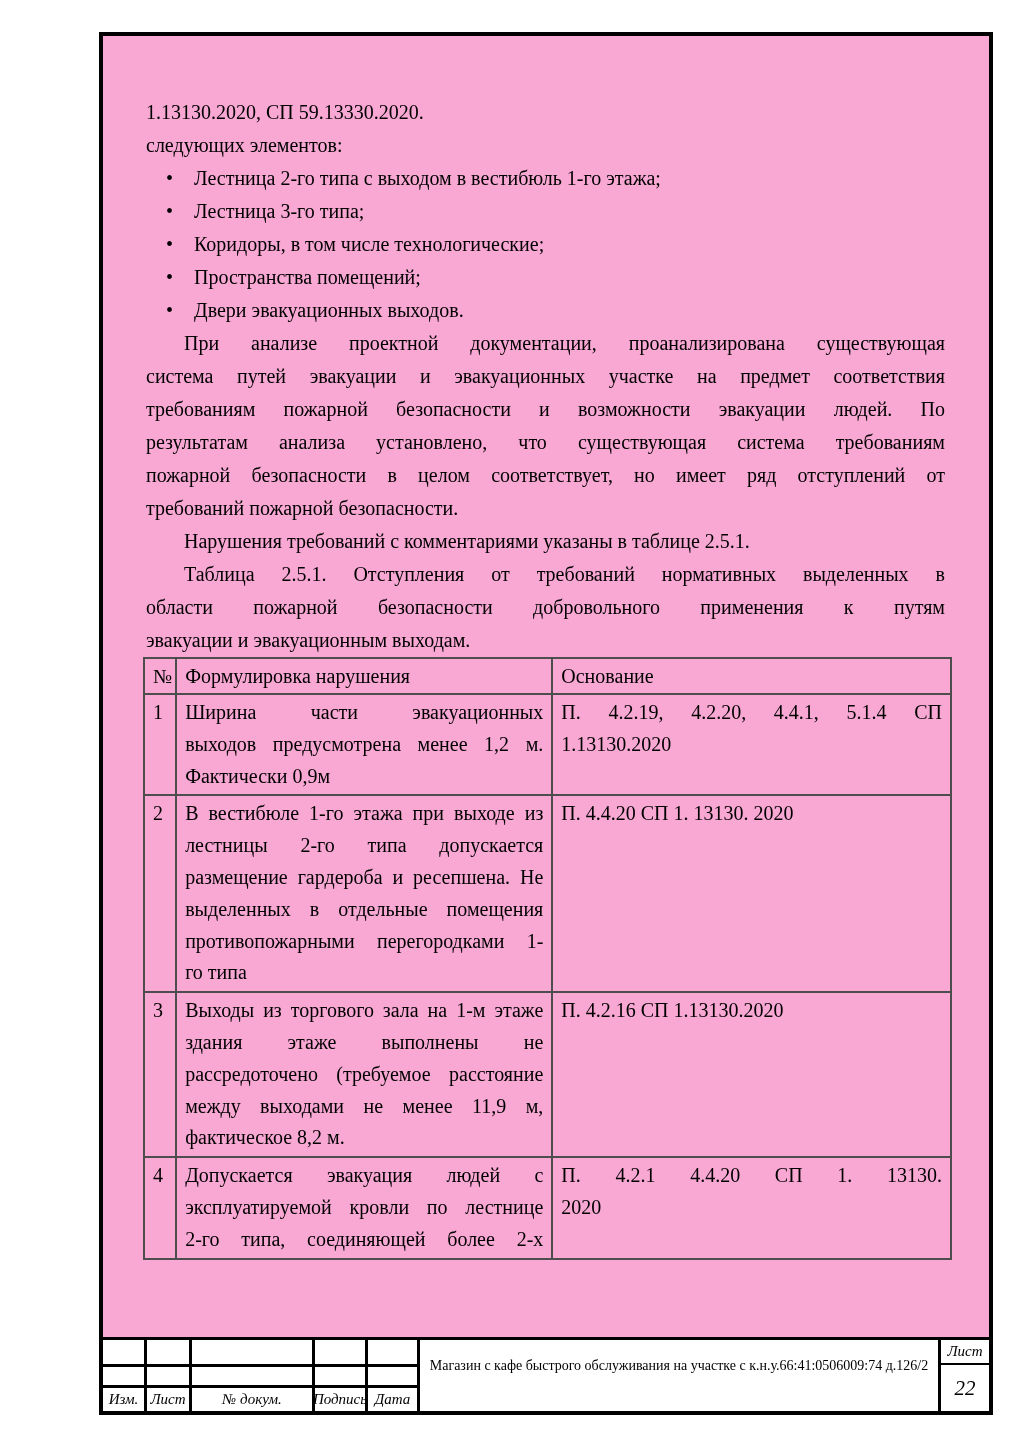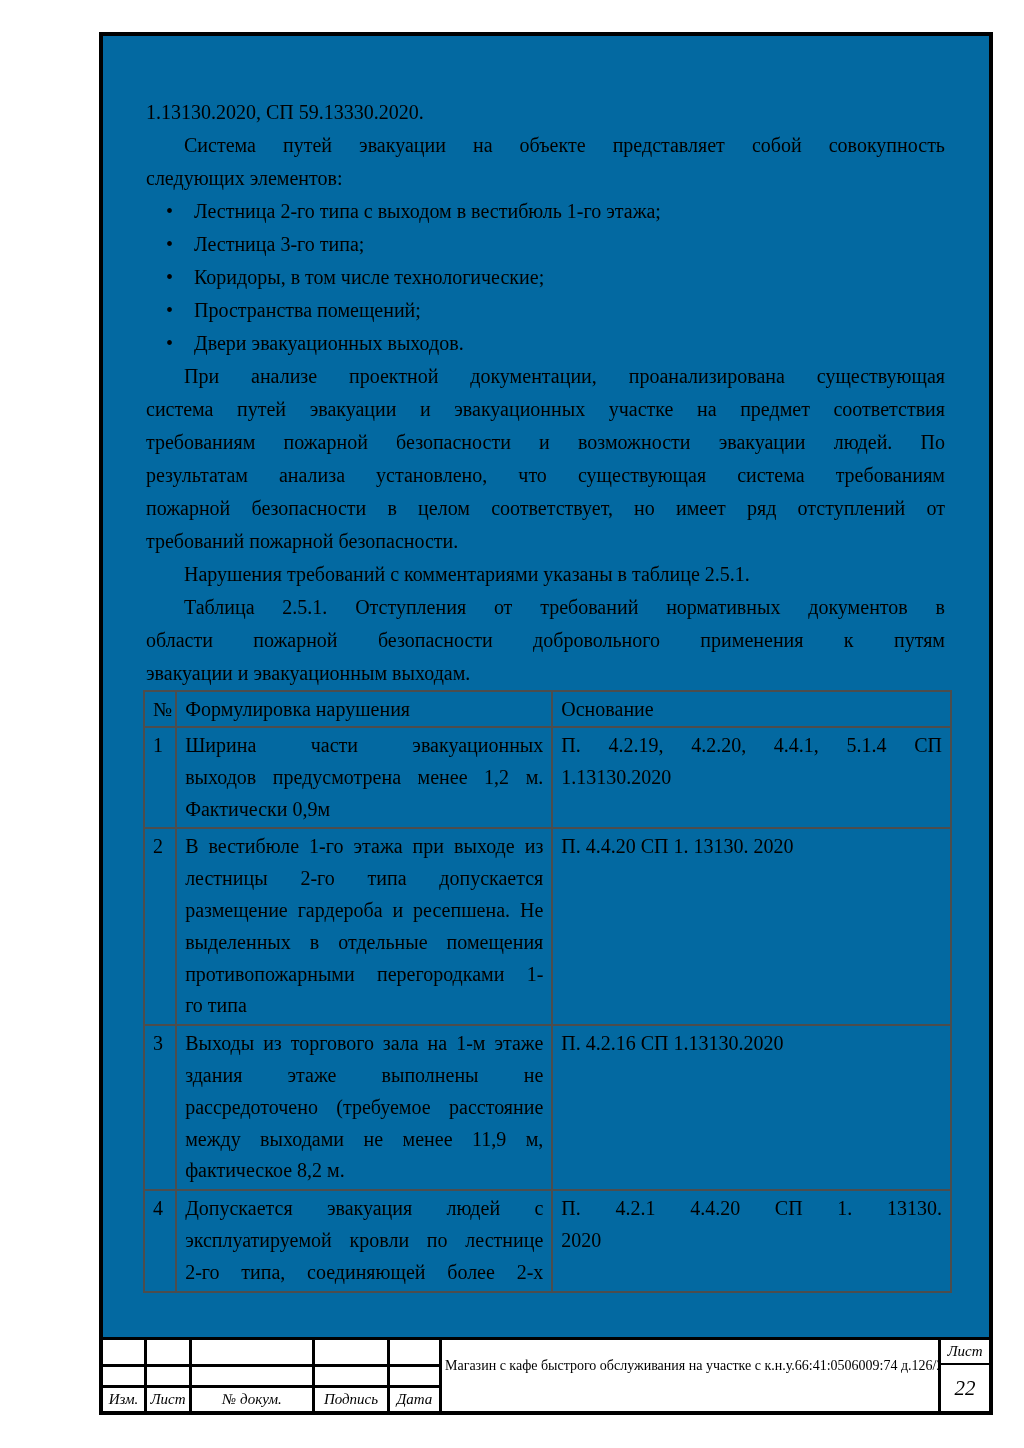--- a/index.html
+++ b/index.html
@@ -9,21 +9,21 @@
     position: relative;
     font-family: "Liberation Serif", "DejaVu Serif", serif;
     color: #000000;
   }
   .frame {
     position: absolute;
     left: 99px; top: 32px;
     width: 894px; height: 1383px;
     border: 4px solid #000000;
     box-sizing: border-box;
-    background: #0369a1;
+    background: #f9a8d4;
   }
   .content {
     position: absolute;
     left: 0; right: 0; top: 0;
     padding: 60px 44px 0 43px;
     font-size: 20px;
     line-height: 33px;
   }
   .line { text-align: left; }
   .indent { padding-left: 38px; }
@@ -66,21 +66,21 @@
     box-sizing: border-box;
     background: #ffffff;
   }
   .tb-col {
     box-sizing: border-box;
     border-right: 3px solid #000000;
     display: flex;
     flex-direction: column;
   }
   .w-izm { width: 44px; } .w-list { width: 45px; } .w-dokum { width: 123px; }
-  .w-podp { width: 75px; } .w-data { width: 52px; }
+  .w-podp { width: 53px; } .w-data { width: 52px; }
   .tb-r1 { height: 24px; border-bottom: 3px solid #000000; }
   .tb-r2 { height: 18px; border-bottom: 3px solid #000000; }
   .tb-r3 {
     flex: 1;
     display: flex; align-items: center; justify-content: center;
     font-style: italic;
     font-size: 15px;
     line-height: 15px;
   }
   .tb-title {
@@ -111,21 +111,20 @@
 </style>
 </head>
 <body>
 
 <div class="frame">
   <div class="content">
 
     <div class="line">1.13130.2020, СП 59.13330.2020.</div>
 
     <div>
-      <div class="line indent stretch">Система путей эвакуации на объекте представляет собой совокупность</div>
       <div class="line">следующих элементов:</div>
     </div>
 
     <div>
       <div class="bullet-row">
         <span class="bullet-dot">•</span><span>Лестница 2-го типа с выходом в вестибюль 1-го этажа;</span>
       </div>
       <div class="bullet-row">
         <span class="bullet-dot">•</span><span>Лестница 3-го типа;</span>
       </div>
@@ -145,21 +144,21 @@
       <div class="line stretch">система путей эвакуации и эвакуационных участке на предмет соответствия</div>
       <div class="line stretch">требованиям пожарной безопасности и возможности эвакуации людей. По</div>
       <div class="line stretch">результатам анализа установлено, что существующая система требованиям</div>
       <div class="line stretch">пожарной безопасности в целом соответствует, но имеет ряд отступлений от</div>
       <div class="line">требований пожарной безопасности.</div>
     </div>
 
     <div class="line indent">Нарушения требований с комментариями указаны в таблице 2.5.1.</div>
 
     <div>
-      <div class="line indent stretch">Таблица 2.5.1. Отступления от требований нормативных документов в</div>
+      <div class="line indent stretch">Таблица 2.5.1. Отступления от требований нормативных выделенных в</div>
       <div class="line stretch">области пожарной безопасности добровольного применения к путям</div>
       <div class="line">эвакуации и эвакуационным выходам.</div>
     </div>
 
     <table class="vtable">
       <tbody>
           <tr class="thead">
         <td class="col-num">№</td>
         <td class="col-viol">Формулировка нарушения</td>
         <td class="col-basis">Основание</td>

